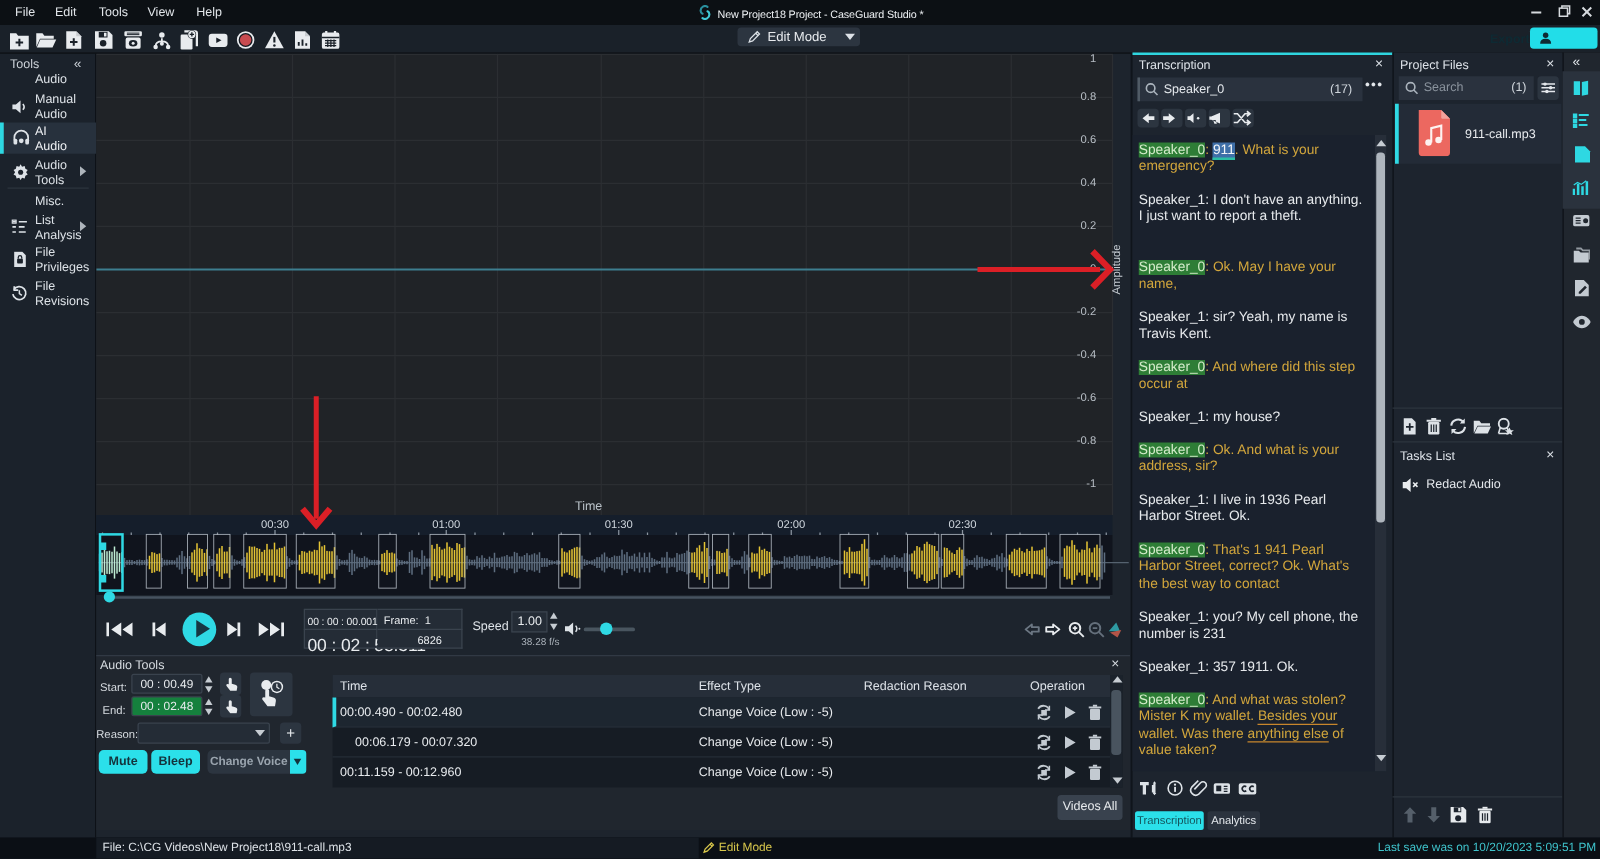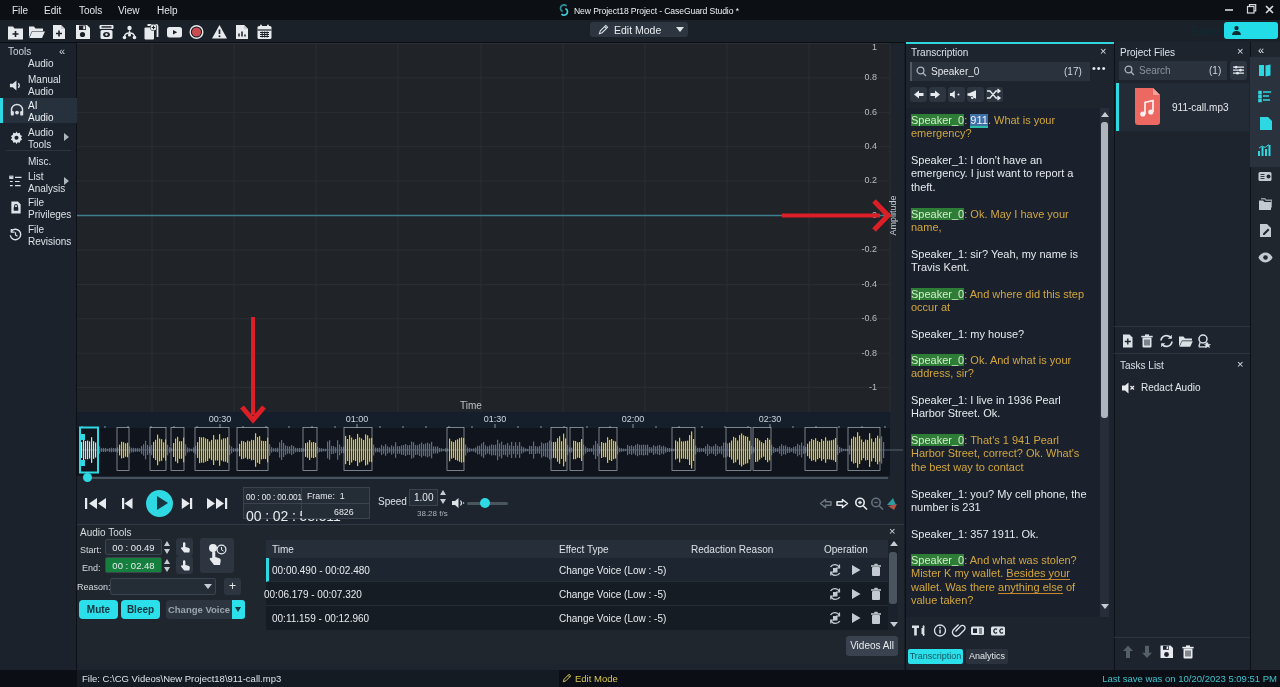--- a/index.html
+++ b/index.html
@@ -813,21 +813,21 @@
 <div class="abs" style="left:266px;top:540px;width:622px;height:18px;background:#262e39;"></div>
 <div class="abs" style="left:272px;top:544px;font-size:10px;color:#dde2e8;">Time</div>
 <div class="abs" style="left:559px;top:544px;font-size:10px;color:#dde2e8;">Effect Type</div>
 <div class="abs" style="left:691px;top:544px;font-size:10px;color:#dde2e8;">Redaction Reason</div>
 <div class="abs" style="left:824px;top:544px;font-size:10px;color:#dde2e8;">Operation</div>
 
 <div class="abs" style="left:266px;top:558px;width:622px;height:24px;background:#1d2630;border-left:3px solid #2fd9e4;border-bottom:1px solid #242c36;"></div>
 <div class="abs" style="left:272px;top:565px;font-size:10px;color:#e8ebee;">00:00.490 - 00:02.480</div>
 <div class="abs" style="left:559px;top:565px;font-size:10px;color:#e8ebee;">Change Voice (Low : -5)</div>
 <div class="abs" style="left:266px;top:582px;width:622px;height:24px;border-bottom:1px solid #242c36;"></div>
-<div class="abs" style="left:264px;top:589px;font-size:10px;color:#e8ebee;">00:06.179 - 00:07.320</div>
+<div class="abs" style="left:284px;top:589px;font-size:10px;color:#e8ebee;">00:06.179 - 00:07.320</div>
 <div class="abs" style="left:559px;top:589px;font-size:10px;color:#e8ebee;">Change Voice (Low : -5)</div>
 <div class="abs" style="left:272px;top:613px;font-size:10px;color:#e8ebee;">00:11.159 - 00:12.960</div>
 <div class="abs" style="left:559px;top:613px;font-size:10px;color:#e8ebee;">Change Voice (Low : -5)</div>
 
 <svg class="abs" style="left:828px;top:562px" width="55" height="16" viewBox="0 0 55 16">
       <g fill="none" stroke="#c3cad1" stroke-width="1.4">
         <path d="M2.5 5 a5 5 0 0 1 9 1 M11.8 11 a5 5 0 0 1-9-1"></path>
         <path d="M11.5 2.5 v3.5 h-3.5 M2.8 13.5 v-3.5 h3.5" stroke-width="1.2"></path>
       </g>
       <rect x="5" y="6" width="4.5" height="4.5" fill="#c3cad1"></rect>
@@ -895,21 +895,21 @@
 <path d="M40 6 h2 l2.8-2.4 v7.8 L42 9 h-2 z" fill="#e8ebee"></path>
       <circle cx="48.5" cy="7.5" r="1" fill="#e8ebee"></circle>
 <path d="M59 6.2 l7-3 v8.6 l-7-3 z M59 6.2 h-1.5 v2.6 H59 M60.5 9 l1 3 h2 l-1-3" fill="#e8ebee"></path>
 <path d="M77 4 h3 l6 7 h3 M77 11 h3 l6-7 h3 M87.5 2 l2.5 2 -2.5 2 M87.5 9 l2.5 2 -2.5 2" fill="none" stroke="#e8ebee" stroke-width="1.3"></path>
 </svg>
 
 <div class="abs" style="left:906px;top:108px;width:202px;height:509px;background:#1a212d;"></div>
 <div id="tr" class="abs" style="left:906px;top:108px;width:194px;height:509px;overflow:hidden;font-size:11px;line-height:13.4px;">
 <style>#tr .e{position:absolute;left:5px;width:182px;} .s0{color:#d2a63c;} .s1{color:#e6e9ec;} .lab{background:#2e7d36;color:#d4ecca;} .blu{background:#3f6fa8;color:#f2f5f8;border-bottom:2px solid #2bbfa4;} .un{border-bottom:1.5px solid #c8862c;}</style>
 <div class="e s0" style="top:6px;"><span class="lab">Speaker_0</span>: <span class="blu">911</span>. What is your emergency?</div>
-<div class="e s1" style="top:46px;">Speaker_1: I don't have an emergency. I just want to report a theft.</div>
+<div class="e s1" style="top:46px;">Speaker_1: I don't have an anything. I just want to report a theft.</div>
 <div class="e s0" style="top:100px;"><span class="lab">Speaker_0</span>: Ok. May I have your name,</div>
 <div class="e s1" style="top:140px;">Speaker_1: sir? Yeah, my name is Travis Kent.</div>
 <div class="e s0" style="top:180px;"><span class="lab">Speaker_0</span>: And where did this step occur at</div>
 <div class="e s1" style="top:220px;">Speaker_1: my house?</div>
 <div class="e s0" style="top:246px;"><span class="lab">Speaker_0</span>: Ok. And what is your address, sir?</div>
 <div class="e s1" style="top:286px;">Speaker_1: I live in 1936 Pearl Harbor Street. Ok.</div>
 <div class="e s0" style="top:326px;"><span class="lab">Speaker_0</span>: That's 1 941 Pearl Harbor Street, correct? Ok. What's the best way to contact</div>
 <div class="e s1" style="top:380px;">Speaker_1: you? My cell phone, the number is 231</div>
 <div class="e s1" style="top:420px;">Speaker_1: 357 1911. Ok.</div>
 <div class="e s0" style="top:446px;"><span class="lab">Speaker_0</span>: And what was stolen? Mister K my wallet. <span class="un">Besides your</span> wallet. Was there <span class="un">anything else</span> of value taken?</div>

